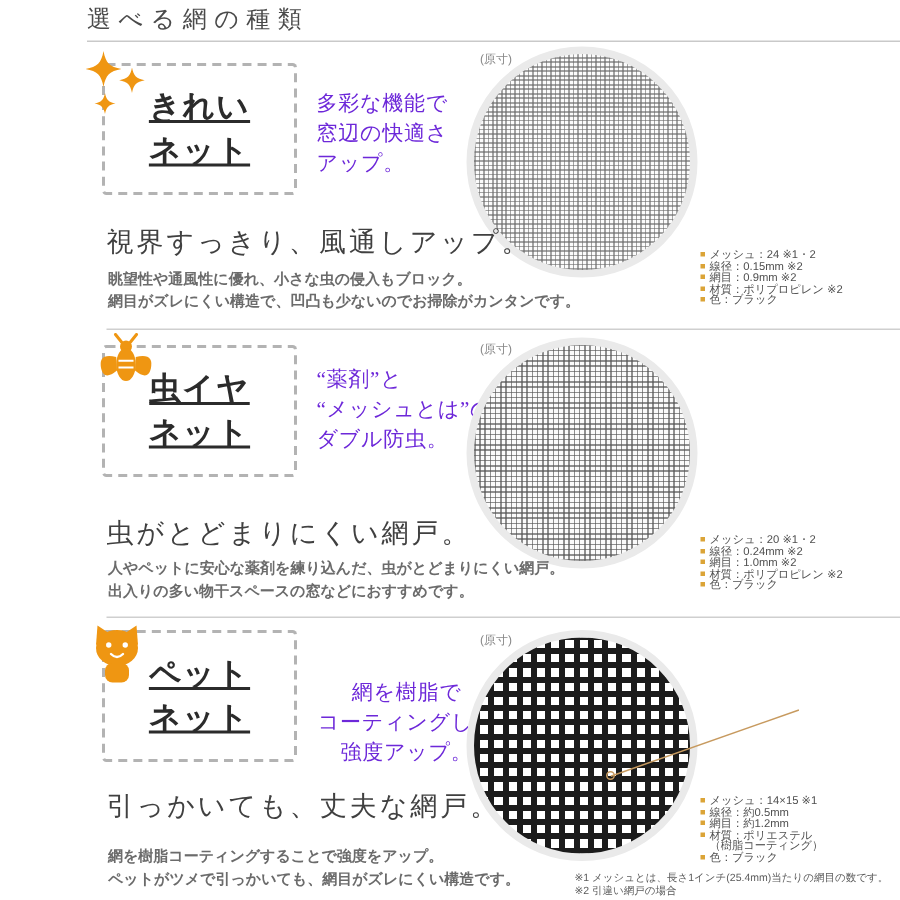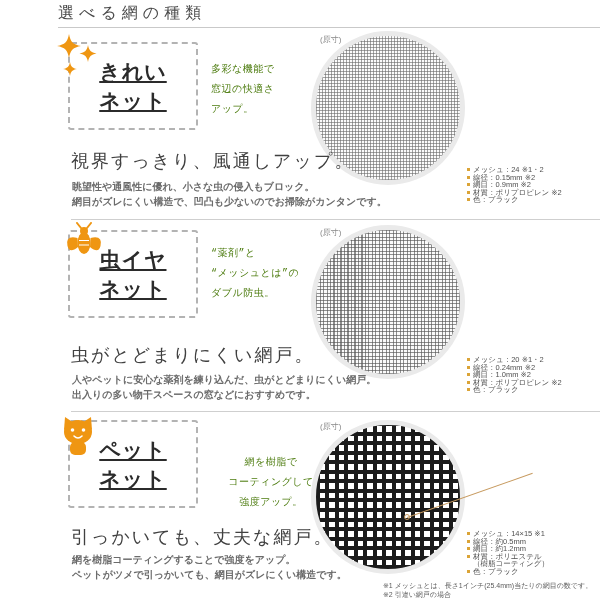--- a/index.html
+++ b/index.html
@@ -36,22 +36,22 @@
 
   
   .corner-icon{pointer-events:none;}
   .s1 .corner-icon{left:55px;top:33px;}
   .s2 .corner-icon{left:64px;top:222px;}
   .s3 .corner-icon{left:57px;top:414px;}
 
   
   .tagline{
     left:211px;width:120px;
-    font-family:Liberation Mono, monospace;
-    font-size:10px;line-height:20px;color:#4d7c0f;letter-spacing:0.5px;
+    font-family:Liberation Serif, serif;
+    font-size:14px;line-height:20px;color:#6d28d9;letter-spacing:0.5px;
   }
   .s1 .tagline{top:60px;}
   .s2 .tagline{top:244px;}
   .s3 .tagline{top:453px;text-align:center;}
 
   
   .mesh-circle{
     left:311px;width:154px;height:154px;border-radius:50%;
     border:5px solid #eaeaea;box-sizing:border-box;
   }
@@ -106,21 +106,21 @@
   .s2 .section-heading{top:343px;}
   .s3 .section-heading{top:525px;}
 
   
   .section-body{
     left:72px;width:420px;
     font-size:10px;line-height:15px;font-weight:bold;color:#6b6b6b;
   }
   .s1 .section-body{top:179px;}
   .s2 .section-body{top:372px;}
-  .s3 .section-body{top:552px;}
+  .s3 .section-body{top:564px;}
 
   
   .section-divider{left:71px;width:529px;height:1px;background:#cfcfcf;}
   .divider-1{top:219px;}
   .divider-2{top:411px;}
 
   
   .callout-line{
     left:407px;top:517px;width:133px;height:1px;background:#c79a5f;
     transform:rotate(-19.4deg);transform-origin:0 0;

